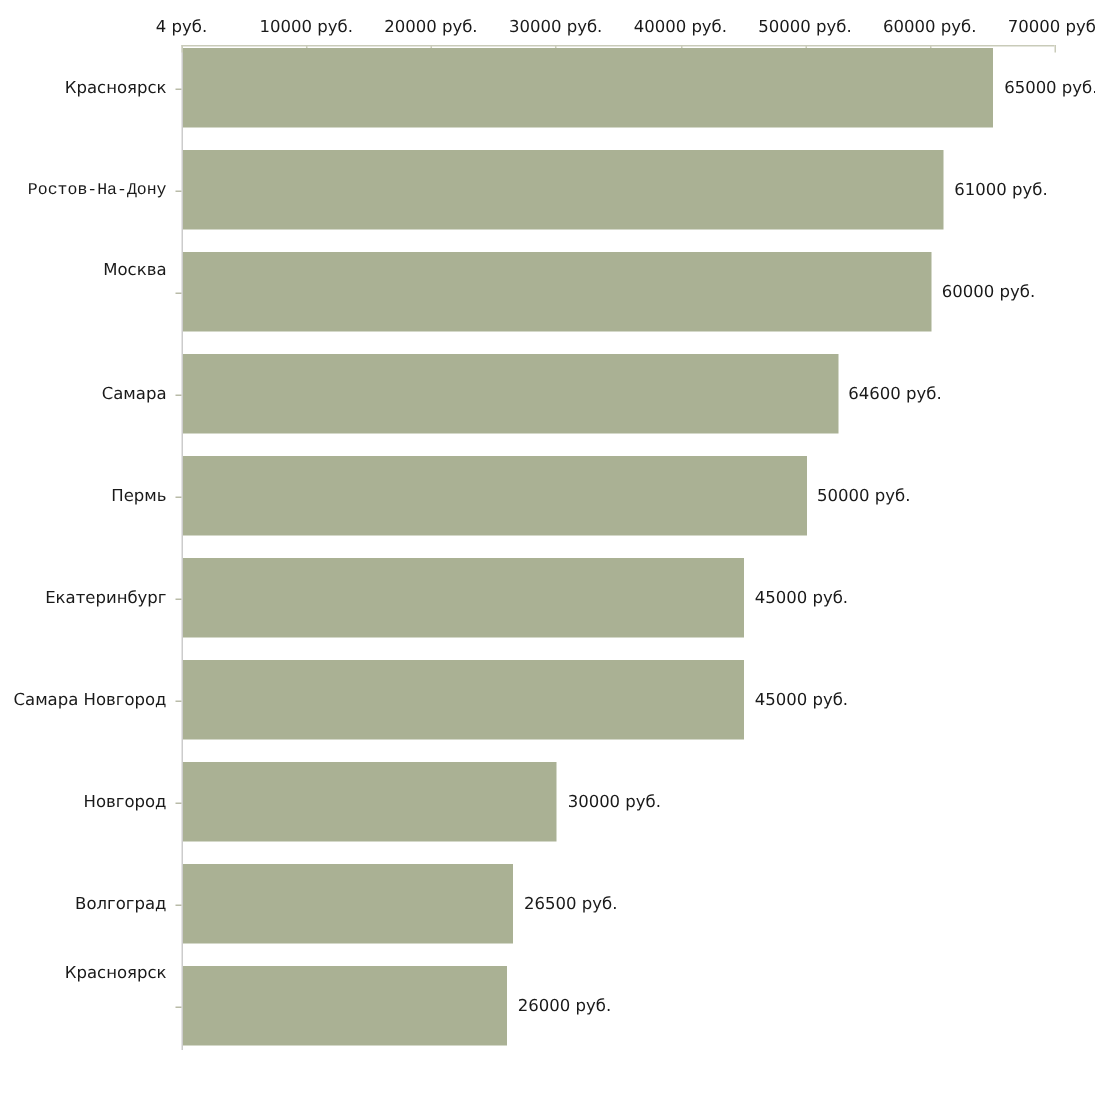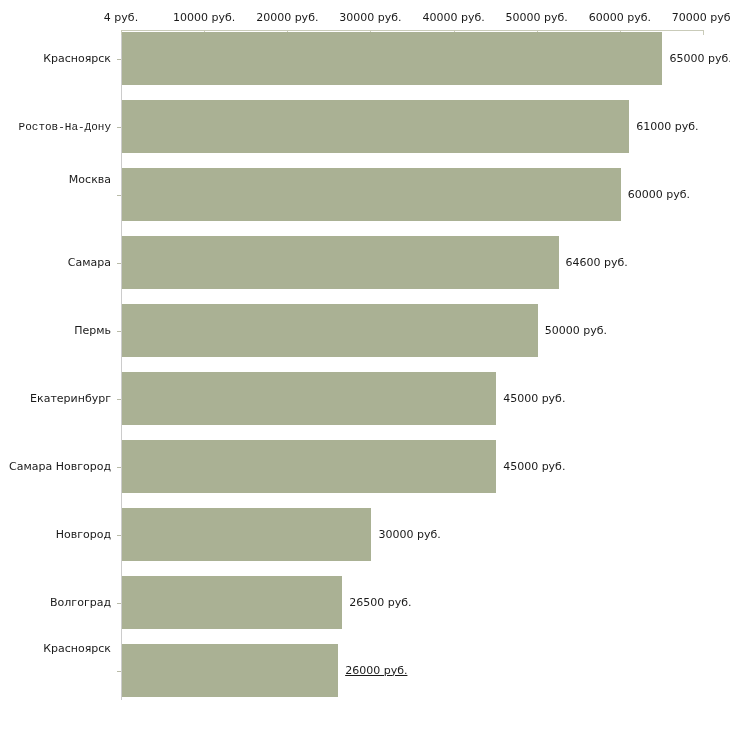--- a/index.html
+++ b/index.html
@@ -153,16 +153,16 @@
       <div class="bar-value" style="left: 544.714px; top: 330.5px;">50000 руб.</div>
       <div class="bar" style="top: 372px; width: 374.143px; height: 53px; background: rgb(170, 177, 148);"></div>
       <div class="bar-value" style="left: 503.143px; top: 398.5px;">45000 руб.</div>
       <div class="bar" style="top: 440px; width: 374.143px; height: 53px; background: rgb(170, 177, 148);"></div>
       <div class="bar-value" style="left: 503.143px; top: 466.5px;">45000 руб.</div>
       <div class="bar" style="top: 508px; width: 249.429px; height: 53px; background: rgb(170, 177, 148);"></div>
       <div class="bar-value" style="left: 378.429px; top: 534.5px;">30000 руб.</div>
       <div class="bar" style="top: 576px; width: 220.329px; height: 53px; background: rgb(170, 177, 148);"></div>
       <div class="bar-value" style="left: 349.329px; top: 602.5px;">26500 руб.</div>
       <div class="bar" style="top: 644px; width: 216.171px; height: 53px; background: rgb(170, 177, 148);"></div>
-      <div class="bar-value" style="left: 345.171px; top: 670.5px; text-decoration: underline;">26000 руб.</div>
+      <div class="bar-value" style="left: 345.171px; top: 670.5px;">26000 руб.</div>
     </div>
 
 </div>
 
 </body></html>

